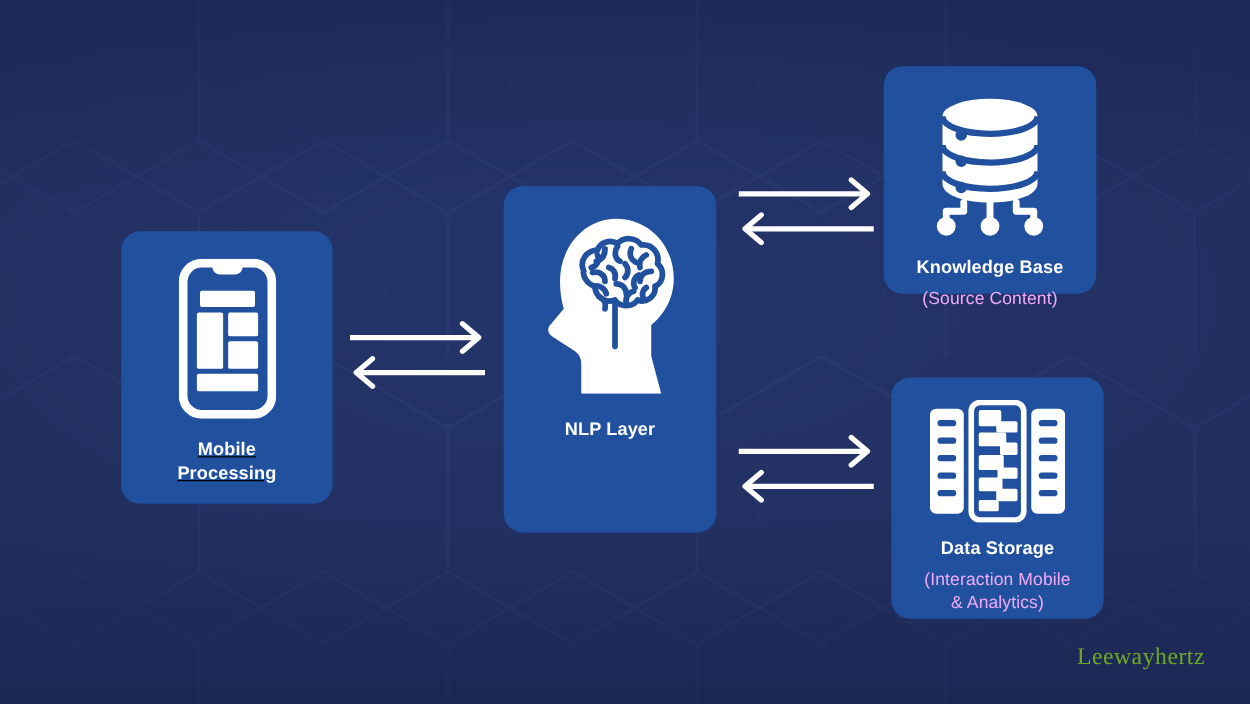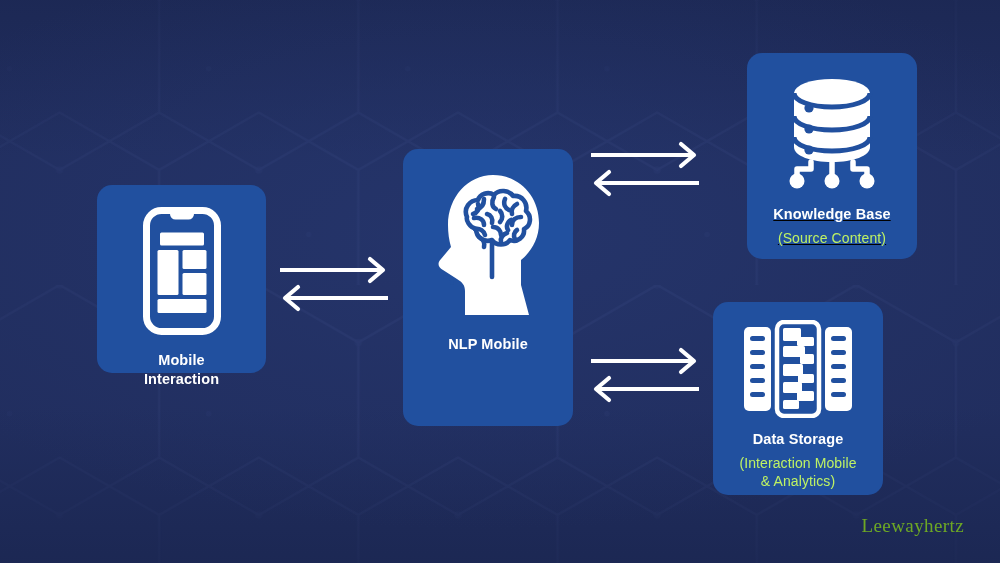--- a/index.html
+++ b/index.html
@@ -54,31 +54,31 @@
   }
   .card-title {
     color: #ffffff;
     font-weight: bold;
     font-size: 14.5px;
     line-height: 1.28;
     text-align: center;
     letter-spacing: 0.1px;
   }
   .card-sub {
-    color: #bef264;
+    color: #f0abfc;
     font-weight: normal;
     font-size: 14px;
     line-height: 1.3;
     text-align: center;
     letter-spacing: 0.1px;
   }
 
-  #card-mobile   { left: 97px;  top: 185px; width: 169px; height: 188px; }
+  #card-mobile   { left: 97px;  top: 185px; width: 169px; height: 218px; text-decoration: underline; }
   #card-nlp      { left: 403px; top: 149px; width: 170px; height: 277px; }
-  #card-kb       { left: 747px; top: 53px;  width: 170px; height: 206px; text-decoration: underline; }
+  #card-kb       { left: 707px; top: 53px;  width: 170px; height: 182px; }
   #card-storage  { left: 713px; top: 302px; width: 170px; height: 193px; align-items: center; }
 
   
   .arrows {
     position: absolute;
     pointer-events: none;
   }
   #arrows-mobile-nlp { left: 278px; top: 256px; width: 112px; height: 56px; }
   #arrows-nlp-kb     { left: 589px; top: 141px; width: 112px; height: 56px; }
   #arrows-nlp-store  { left: 589px; top: 347px; width: 112px; height: 56px; }
@@ -141,21 +141,21 @@
 
         <rect x="17" y="25.5" width="44" height="13" rx="1.5" fill="#ffffff"></rect>
         <rect x="14.5" y="43" width="21" height="45" rx="1.5" fill="#ffffff"></rect>
         <rect x="39.5" y="43" width="24" height="19" rx="1.5" fill="#ffffff"></rect>
         <rect x="39.5" y="66" width="24" height="22" rx="1.5" fill="#ffffff"></rect>
         <rect x="14.5" y="92" width="49" height="14" rx="1.5" fill="#ffffff"></rect>
       </svg>
     </div>
     <div class="card-title" style="margin-top:16px;">
       <span>Mobile</span><br>
-      <span>Interaction</span>
+      <span>Processing</span>
     </div>
   </div>
 
   <div class="card" id="card-nlp">
     <div class="icon-wrap" style="margin-top:24px;height:142px;">
       <svg width="114" height="142" viewBox="0 0 114 142" aria-hidden="true">
 
         <path fill="#ffffff" d="
           M62,2
           C88,2 108,23 108,50
@@ -199,21 +199,21 @@
           <path d="M69,38 c3,3 3,8 0,11"></path>
           <path d="M80,47 c-4,2 -5,7 -3,10"></path>
           <path d="M44,56 c5,-1 9,2 10,6"></path>
           <path d="M62,54 c5,0 8,4 8,8"></path>
           <path d="M76,60 c-4,1 -7,5 -6,9"></path>
           <path d="M48,64 c4,2 6,6 5,10"></path>
           <path d="M86,57 c-3,2 -4,6 -2,9"></path>
         </g>
       </svg>
     </div>
-    <div class="card-title" style="margin-top:20px;">NLP Mobile</div>
+    <div class="card-title" style="margin-top:20px;">NLP Layer</div>
   </div>
 
   <div class="card" id="card-kb">
     <div class="icon-wrap" style="margin-top:20px;height:118px;">
       <svg width="118" height="118" viewBox="0 0 118 118" aria-hidden="true">
 
         <path fill="#ffffff" d="M21,20 h76 v54 c0,9 -17,15 -38,15 s-38,-6 -38,-15 Z"></path>
 
         <ellipse cx="59" cy="20" rx="38" ry="14" fill="#ffffff"></ellipse>
 

